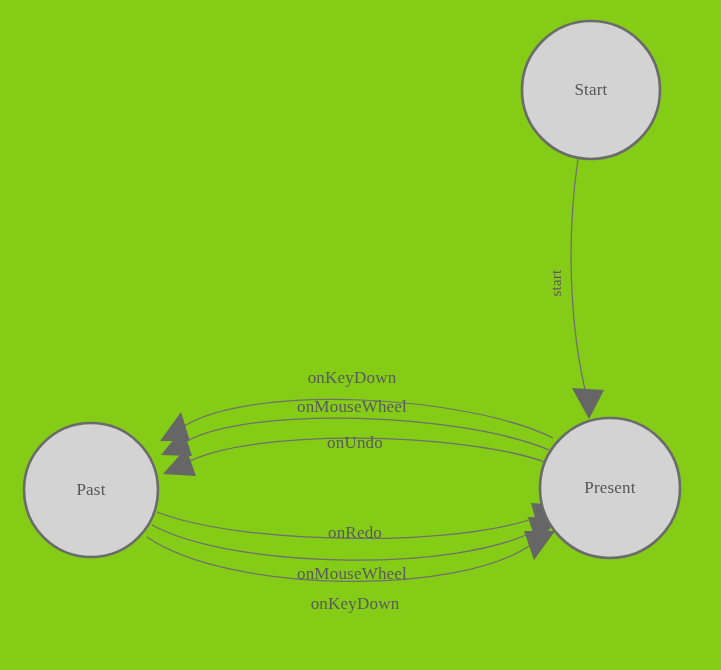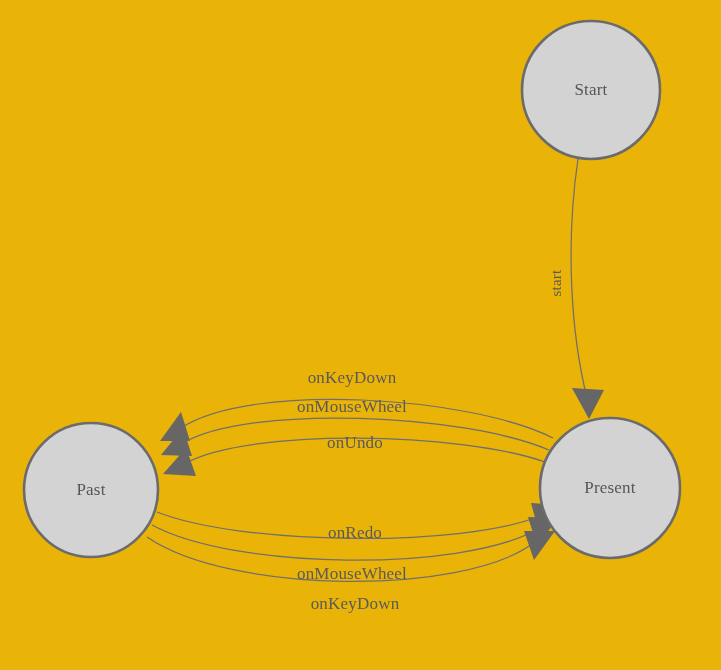--- a/index.html
+++ b/index.html
@@ -11,21 +11,21 @@
   body {
     width: 721px;
     height: 670px;
     overflow: hidden;
     font-family: "Liberation Serif", "DejaVu Serif", serif;
   }
   #diagram-root {
     position: relative;
     width: 721px;
     height: 670px;
-    background: #eab308;
+    background: #84cc16;
   }
   svg#graph {
     display: block;
     width: 721px;
     height: 670px;
   }
   .node-shape {
     fill: #d3d3d3;
     stroke: #6b6b6b;
     stroke-width: 2.6;

